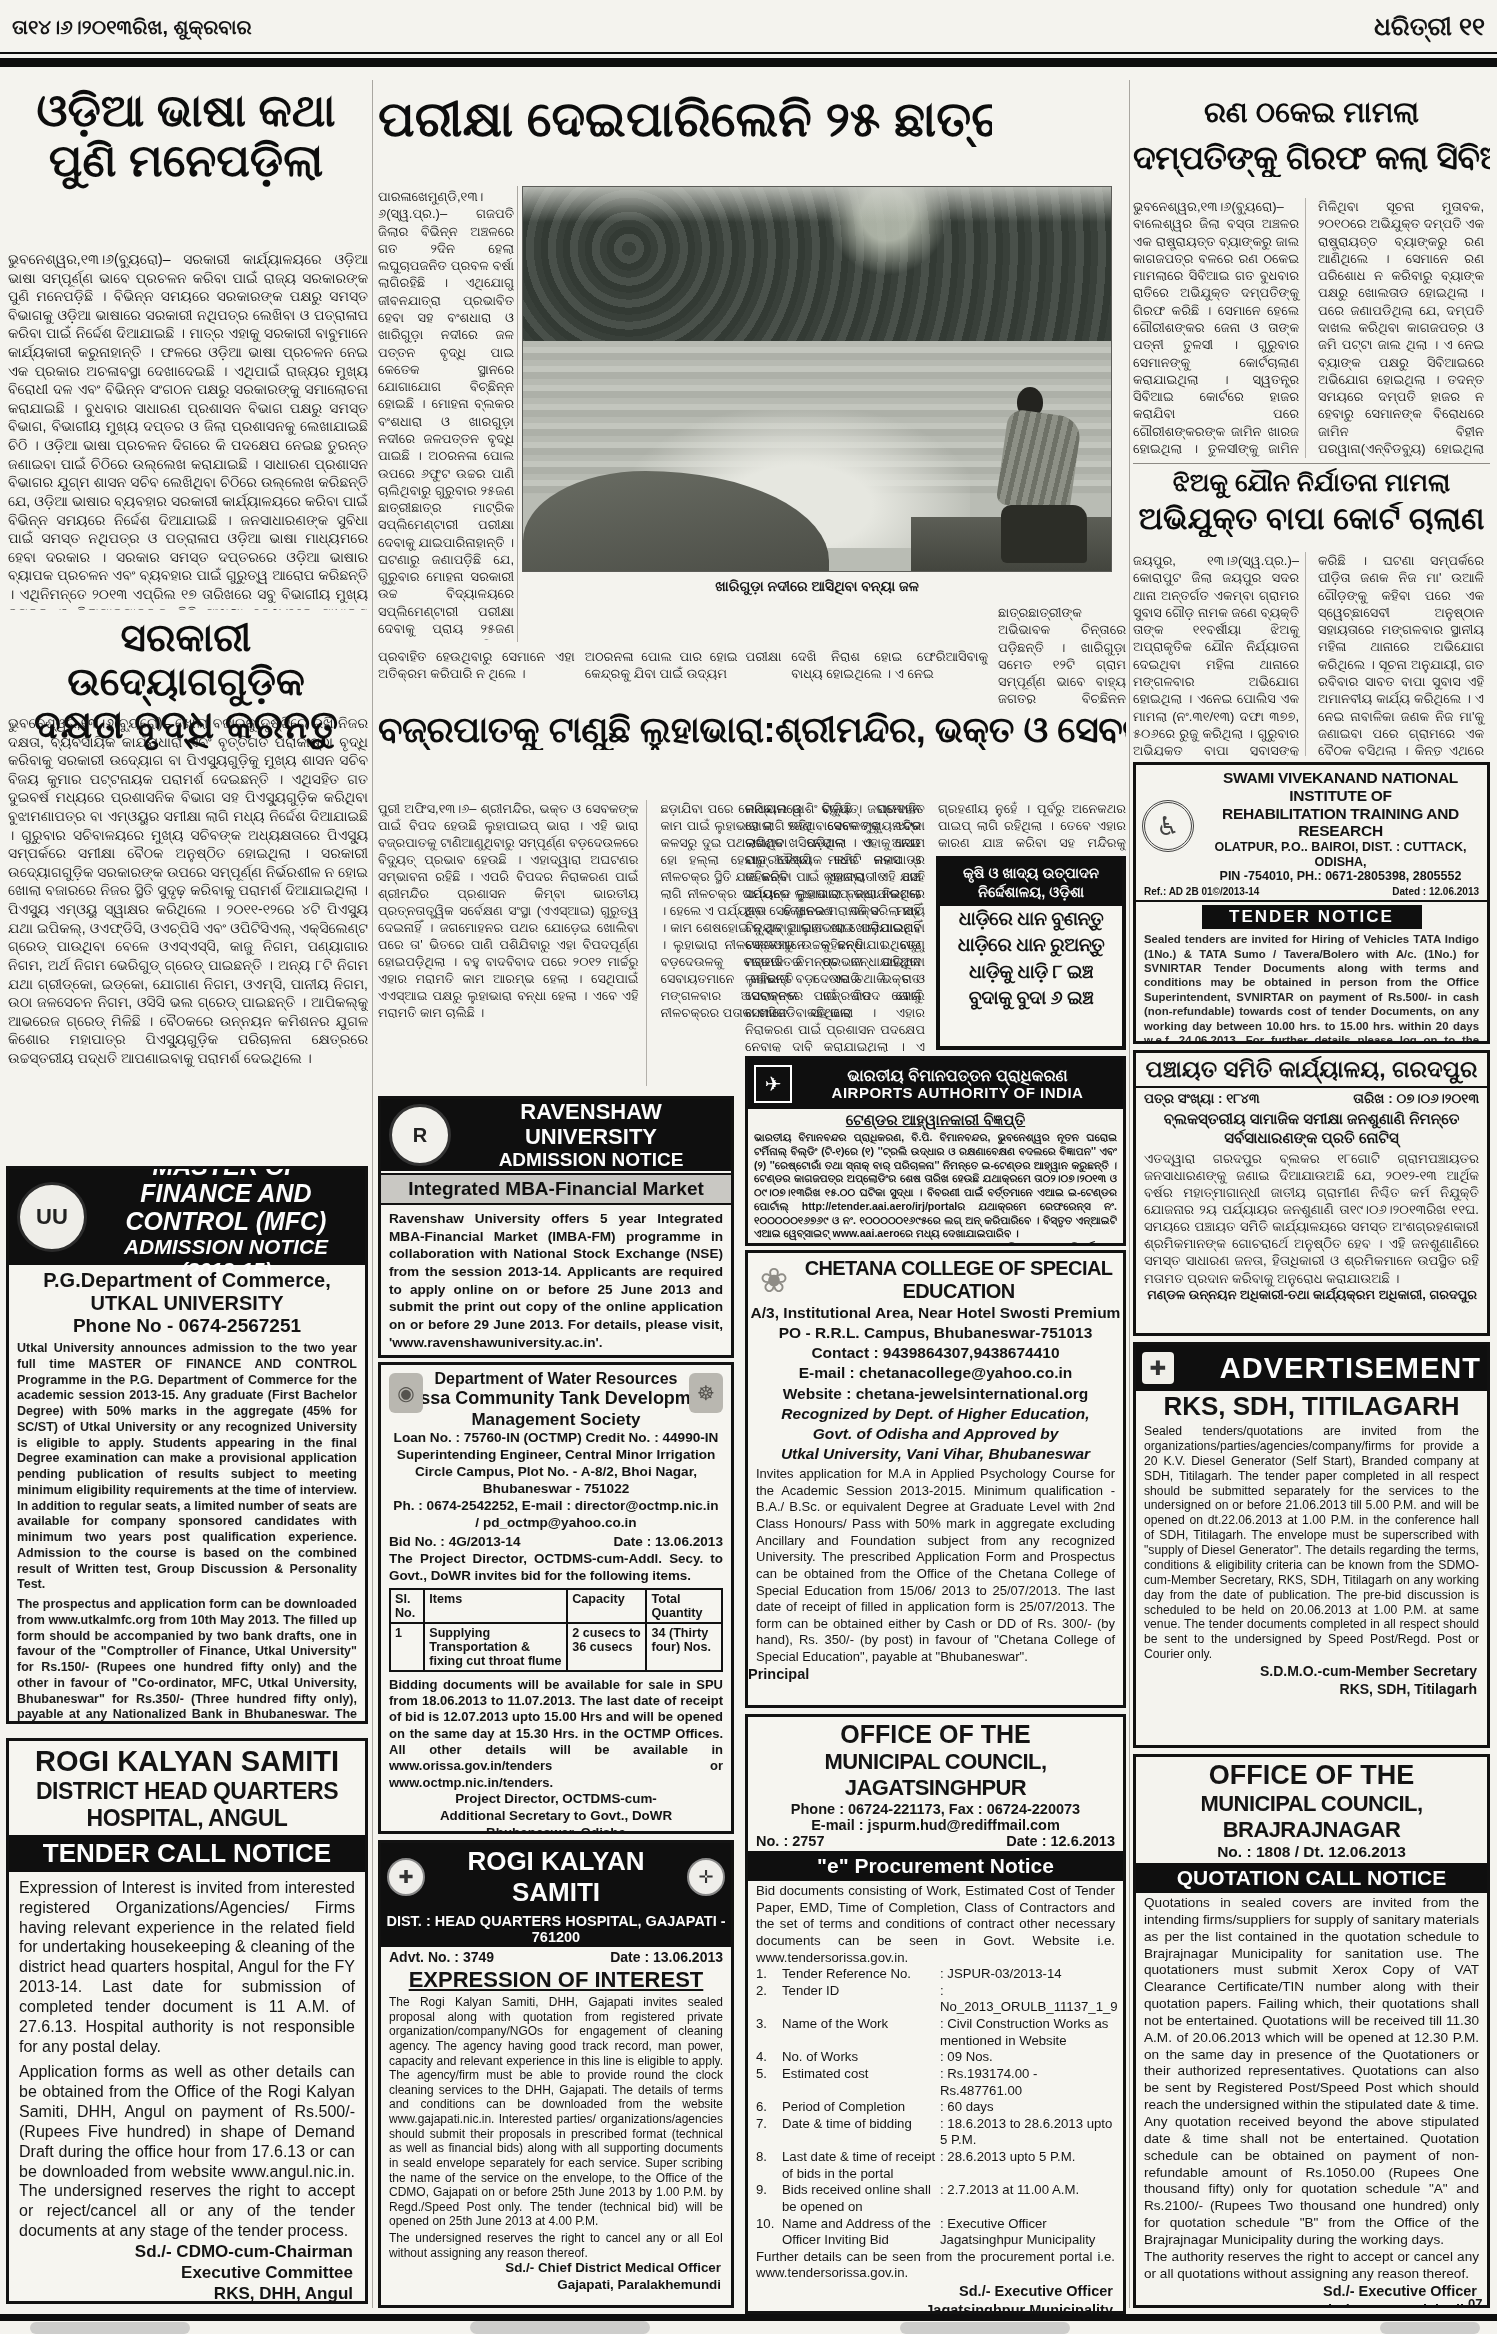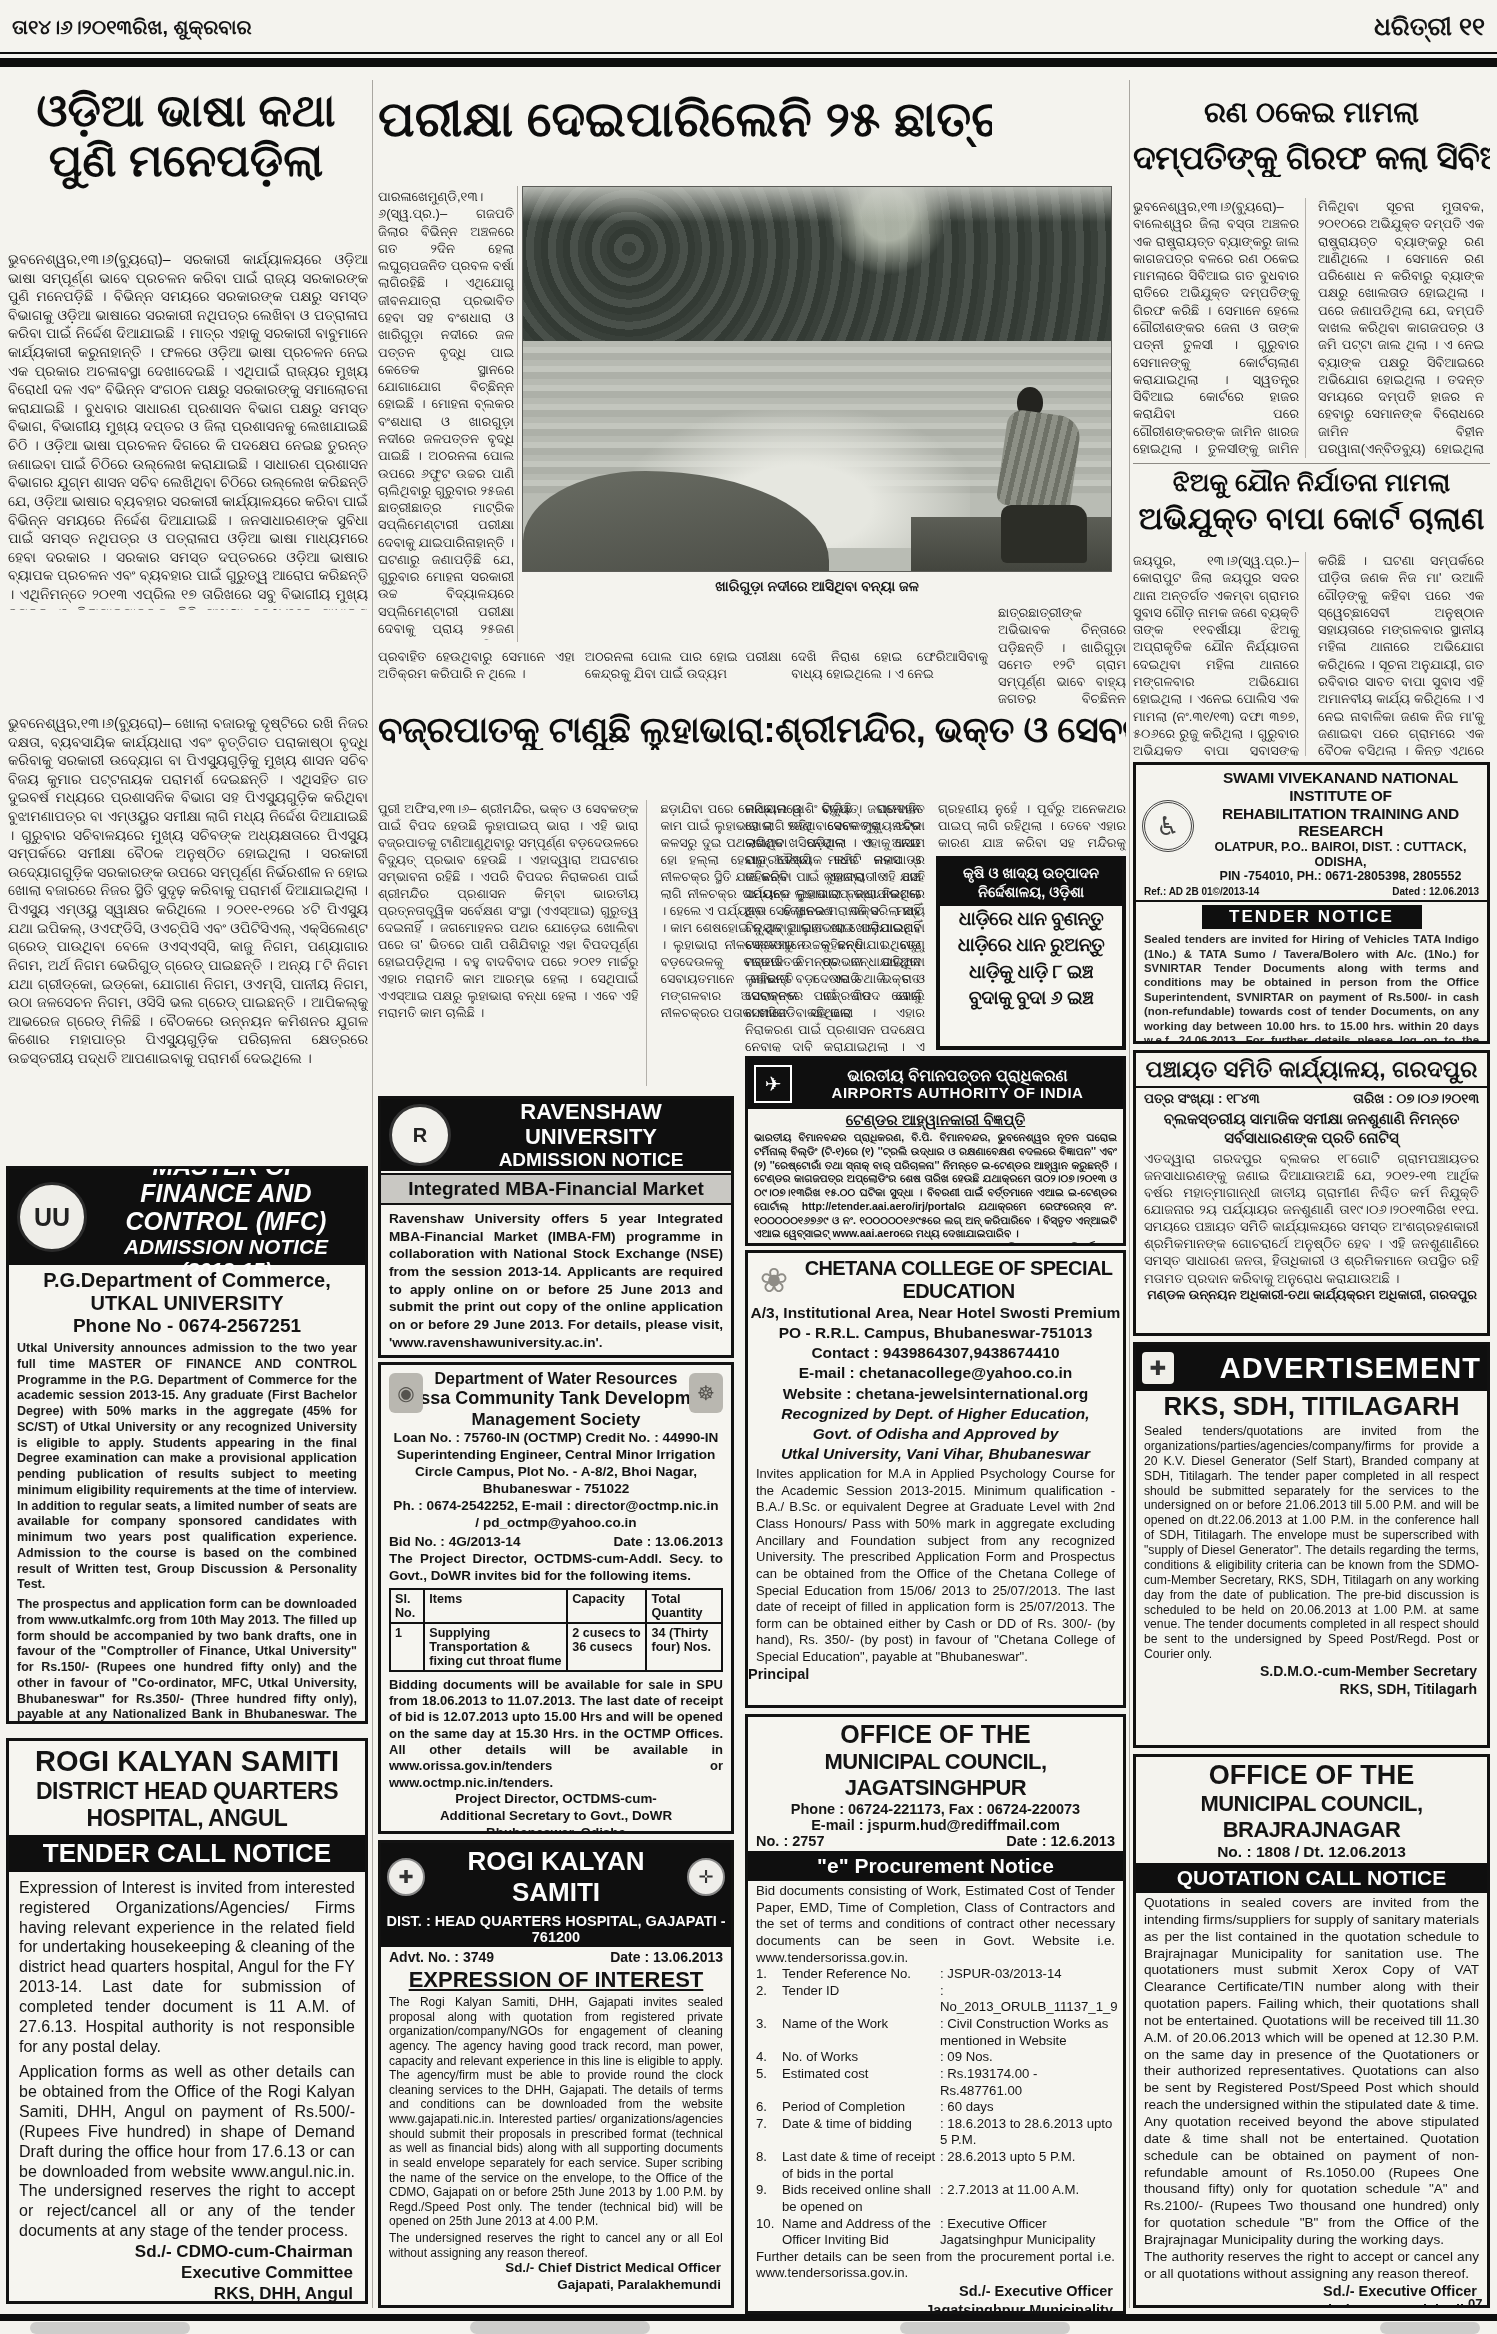--- a/index.html
+++ b/index.html
@@ -24,21 +24,21 @@
   #vr-a{left:372px;top:80px;height:2228px;}
   #vr-b{left:1129px;top:80px;height:2228px;}
   
   #lang-h{left:2px;top:86px;width:368px;font-size:45px;text-align:center;}
   #lang-body{left:8px;top:250px;width:360px;height:360px;font-size:14px;}
   #psu-h{left:2px;top:616px;width:368px;font-size:39px;text-align:center;}
   #psu-body{left:8px;top:714px;width:360px;height:448px;font-size:14px;}
   #mfc{left:6px;top:1166px;width:362px;height:558px;}
   #mfc .band{display:flex;align-items:center;gap:8px;padding:6px 8px;height:84px;}
   #mfc-logo{width:64px;height:64px;border-radius:50%;background:#efeee9;border:3px solid #2b2b2b;
-            display:flex;align-items:center;justify-content:center;font-size:25px;font-weight:bold;color:#222;flex:0 0 auto;}
+            display:flex;align-items:center;justify-content:center;font-size:22px;font-weight:bold;color:#222;flex:0 0 auto;}
   #mfc-t{flex:1;text-align:center;font-weight:bold;font-style:italic;line-height:1.1;}
   #mfc-t .l1{font-size:25px;}  #mfc-t .l2{font-size:21px;}
   #mfc .dept{font-size:20px;font-weight:bold;text-align:center;margin-top:4px;}
   #mfc .phone{font-size:19px;font-weight:bold;text-align:center;}
   #mfc .bodytx{font-size:12.5px;line-height:1.26;font-weight:bold;color:#1d1d1d;padding:4px 8px 0 8px;}
   #angul{left:6px;top:1738px;width:362px;height:566px;}
   #angul .t1{font-size:29px;font-weight:bold;text-align:center;margin-top:4px;}
   #angul .t2{font-size:23px;font-weight:bold;text-align:center;letter-spacing:-0.5px;}
   #angul .band{font-size:26px;font-weight:bold;text-align:center;padding:3px 0;margin-top:3px;}
   #angul .bodytx{font-size:16px;line-height:1.24;padding:6px 10px 0 10px;}
@@ -197,20 +197,24 @@
 
   <div class="abs hl" id="lang-h">
     <div>ଓଡ଼ିଆ ଭାଷା କଥା</div>
     <div>ପୁଣି ମନେପଡ଼ିଲା</div>
   </div>
   <div class="abs odia jc clip" id="lang-body">
     <span>ଭୁବନେଶ୍ୱର,୧୩।୬(ବ୍ୟୁରୋ)– ସରକାରୀ କାର୍ଯ୍ୟାଳୟରେ ଓଡ଼ିଆ ଭାଷା ସମ୍ପୂର୍ଣ୍ଣ ଭାବେ ପ୍ରଚଳନ କରିବା ପାଇଁ ରାଜ୍ୟ ସରକାରଙ୍କ ପୁଣି ମନେପଡ଼ିଛି । ବିଭିନ୍ନ ସମୟରେ ସରକାରଙ୍କ ପକ୍ଷରୁ ସମସ୍ତ ବିଭାଗକୁ ଓଡ଼ିଆ ଭାଷାରେ ସରକାରୀ ନଥିପତ୍ର ଲେଖିବା ଓ ପତ୍ରାଳାପ କରିବା ପାଇଁ ନିର୍ଦ୍ଦେଶ ଦିଆଯାଇଛି । ମାତ୍ର ଏହାକୁ ସରକାରୀ ବାବୁମାନେ କାର୍ଯ୍ୟକାରୀ କରୁନାହାନ୍ତି । ଫଳରେ ଓଡ଼ିଆ ଭାଷା ପ୍ରଚଳନ ନେଇ ଏକ ପ୍ରକାର ଅଚଳାବସ୍ଥା ଦେଖାଦେଇଛି । ଏଥିପାଇଁ ରାଜ୍ୟର ମୁଖ୍ୟ ବିରୋଧୀ ଦଳ ଏବଂ ବିଭିନ୍ନ ସଂଗଠନ ପକ୍ଷରୁ ସରକାରଙ୍କୁ ସମାଲୋଚନା କରାଯାଇଛି । ବୁଧବାର ସାଧାରଣ ପ୍ରଶାସନ ବିଭାଗ ପକ୍ଷରୁ ସମସ୍ତ ବିଭାଗ, ବିଭାଗୀୟ ମୁଖ୍ୟ ଦପ୍ତର ଓ ଜିଲା ପ୍ରଶାସନକୁ ଲେଖାଯାଇଛି ଚିଠି । ଓଡ଼ିଆ ଭାଷା ପ୍ରଚଳନ ଦିଗରେ କି ପଦକ୍ଷେପ ନେଇଛ ତୁରନ୍ତ ଜଣାଇବା ପାଇଁ ଚିଠିରେ ଉଲ୍ଲେଖ କରାଯାଇଛି ।</span>
     <span>ସାଧାରଣ ପ୍ରଶାସନ ବିଭାଗର ଯୁଗ୍ମ ଶାସନ ସଚିବ ଲେଖିଥିବା ଚିଠିରେ ଉଲ୍ଲେଖ କରିଛନ୍ତି ଯେ, ଓଡ଼ିଆ ଭାଷାର ବ୍ୟବହାର ସରକାରୀ କାର୍ଯ୍ୟାଳୟରେ କରିବା ପାଇଁ ବିଭିନ୍ନ ସମୟରେ ନିର୍ଦ୍ଦେଶ ଦିଆଯାଇଛି । ଜନସାଧାରଣଙ୍କ ସୁବିଧା ପାଇଁ ସମସ୍ତ ନଥିପତ୍ର ଓ ପତ୍ରାଳାପ ଓଡ଼ିଆ ଭାଷା ମାଧ୍ୟମରେ ହେବା ଦରକାର । ସରକାର ସମସ୍ତ ଦପ୍ତରରେ ଓଡ଼ିଆ ଭାଷାର ବ୍ୟାପକ ପ୍ରଚଳନ ଏବଂ ବ୍ୟବହାର ପାଇଁ ଗୁରୁତ୍ୱ ଆରୋପ କରିଛନ୍ତି । ଏଥିନିମନ୍ତେ ୨୦୧୩ ଏପ୍ରିଲ ୧୭ ତାରିଖରେ ସବୁ ବିଭାଗୀୟ ମୁଖ୍ୟ ଦପ୍ତର ଓ ଜିଲାପାଳମାନଙ୍କୁ ଚିଠି ସଂଖ୍ୟା ୧୦୫୪୨ରେ ସାଧାରଣ ପ୍ରଶାସନ ବିଭାଗ ପକ୍ଷରୁ ଜଣାଇ ଦିଆଯାଇଥିଲା । ତଥାପି ଏହାକୁ କୌଣସି ସରକାରୀ କାର୍ଯ୍ୟାଳୟରେ ଠିକ୍ ଭାବେ ଅନୁପାଳନ କରାଯାଉ ନ ଥିବା ଅଭିଯୋଗ ହସ୍ତଗତ ହୋଇଛି । ତେଣୁ ସରକାରୀ ଦପ୍ତରରେ ଓଡ଼ିଆ ଭାଷାର ବ୍ୟବହାର ପାଇଁ କି କି ପଦକ୍ଷେପ ନିଆଯାଇଛି ତାହା ଜଣାଇବା ଲାଗି କୁହାଯାଇଛି ।</span>
   </div>
 
+  <div class="abs hl" id="psu-h">
+    <div>ସରକାରୀ ଉଦ୍ୟୋଗଗୁଡ଼ିକ</div>
+    <div>ଦକ୍ଷତା ବୃଦ୍ଧି କରନ୍ତୁ</div>
+  </div>
   <div class="abs odia jc clip" id="psu-body">
     <span>ଭୁବନେଶ୍ୱର,୧୩।୬(ବ୍ୟୁରୋ)– ଖୋଲା ବଜାରକୁ ଦୃଷ୍ଟିରେ ରଖି ନିଜର ଦକ୍ଷତା, ବ୍ୟବସାୟିକ କାର୍ଯ୍ୟଧାରା ଏବଂ ବୃତ୍ତିଗତ ପରାକାଷ୍ଠା ବୃଦ୍ଧି କରିବାକୁ ସରକାରୀ ଉଦ୍ୟୋଗ ବା ପିଏସ୍ୟୁଗୁଡ଼ିକୁ ମୁଖ୍ୟ ଶାସନ ସଚିବ ବିଜୟ କୁମାର ପଟ୍ଟନାୟକ ପରାମର୍ଶ ଦେଇଛନ୍ତି । ଏଥିସହିତ ଗତ ଦୁଇବର୍ଷ ମଧ୍ୟରେ ପ୍ରଶାସନିକ ବିଭାଗ ସହ ପିଏସ୍ୟୁଗୁଡ଼ିକ କରିଥିବା ବୁଝାମଣାପତ୍ର ବା ଏମ୍ଓୟୁର ସମୀକ୍ଷା ଲାଗି ମଧ୍ୟ ନିର୍ଦ୍ଦେଶ ଦିଆଯାଇଛି ।</span>
     <span>ଗୁରୁବାର ସଚିବାଳୟରେ ମୁଖ୍ୟ ସଚିବଙ୍କ ଅଧ୍ୟକ୍ଷତାରେ ପିଏସ୍ୟୁ ସମ୍ପର୍କରେ ସମୀକ୍ଷା ବୈଠକ ଅନୁଷ୍ଠିତ ହୋଇଥିଲା । ସରକାରୀ ଉଦ୍ୟୋଗଗୁଡ଼ିକ ସରକାରଙ୍କ ଉପରେ ସମ୍ପୂର୍ଣ୍ଣ ନିର୍ଭରଶୀଳ ନ ହୋଇ ଖୋଲା ବଜାରରେ ନିଜର ସ୍ଥିତି ସୁଦୃଢ଼ କରିବାକୁ ପରାମର୍ଶ ଦିଆଯାଇଥିଲା ।</span>
     <span>ପିଏସ୍ୟୁ ଏମ୍ଓୟୁ ସ୍ୱାକ୍ଷର କରିଥିଲେ । ୨୦୧୧-୧୨ରେ ୪ଟି ପିଏସ୍ୟୁ ଯଥା ଇପିକଲ୍, ଓଏଫ୍ଡିସି, ଓଏଚ୍ପିସି ଏବଂ ଓପିଟିସିଏଲ୍, ଏକ୍ସିଲେଣ୍ଟ ଗ୍ରେଡ୍ ପାଉଥିବା ବେଳେ ଓଏସ୍ଏସ୍ସି, କାଜୁ ନିଗମ, ପଣ୍ୟାଗାର ନିଗମ, ଅର୍ଥ ନିଗମ ଭେରିଗୁଡ୍ ଗ୍ରେଡ୍ ପାଇଛନ୍ତି । ଅନ୍ୟ ୮ଟି ନିଗମ ଯଥା ଗ୍ରୀଡ୍କୋ, ଇଡ୍କୋ, ଯୋଗାଣ ନିଗମ, ଓଏମ୍ସି, ପାନୀୟ ନିଗମ, ଉଠା ଜଳସେଚନ ନିଗମ, ଓସିସି ଭଲ ଗ୍ରେଡ୍ ପାଇଛନ୍ତି । ଆପିକଲ୍କୁ ଆଭରେଜ ଗ୍ରେଡ୍ ମିଳିଛି । ବୈଠକରେ ଉନ୍ନୟନ କମିଶନର ଯୁଗଳ କିଶୋର ମହାପାତ୍ର ପିଏସ୍ୟୁଗୁଡ଼ିକ ପରିଚାଳନା କ୍ଷେତ୍ରରେ ଉଚ୍ଚସ୍ତରୀୟ ପଦ୍ଧତି ଆପଣାଇବାକୁ ପରାମର୍ଶ ଦେଇଥିଲେ ।</span>
   </div>
 
   <div class="abs nbox clip" id="mfc">
     <div class="band">
       <div id="mfc-logo">UU</div>
       <div id="mfc-t">

